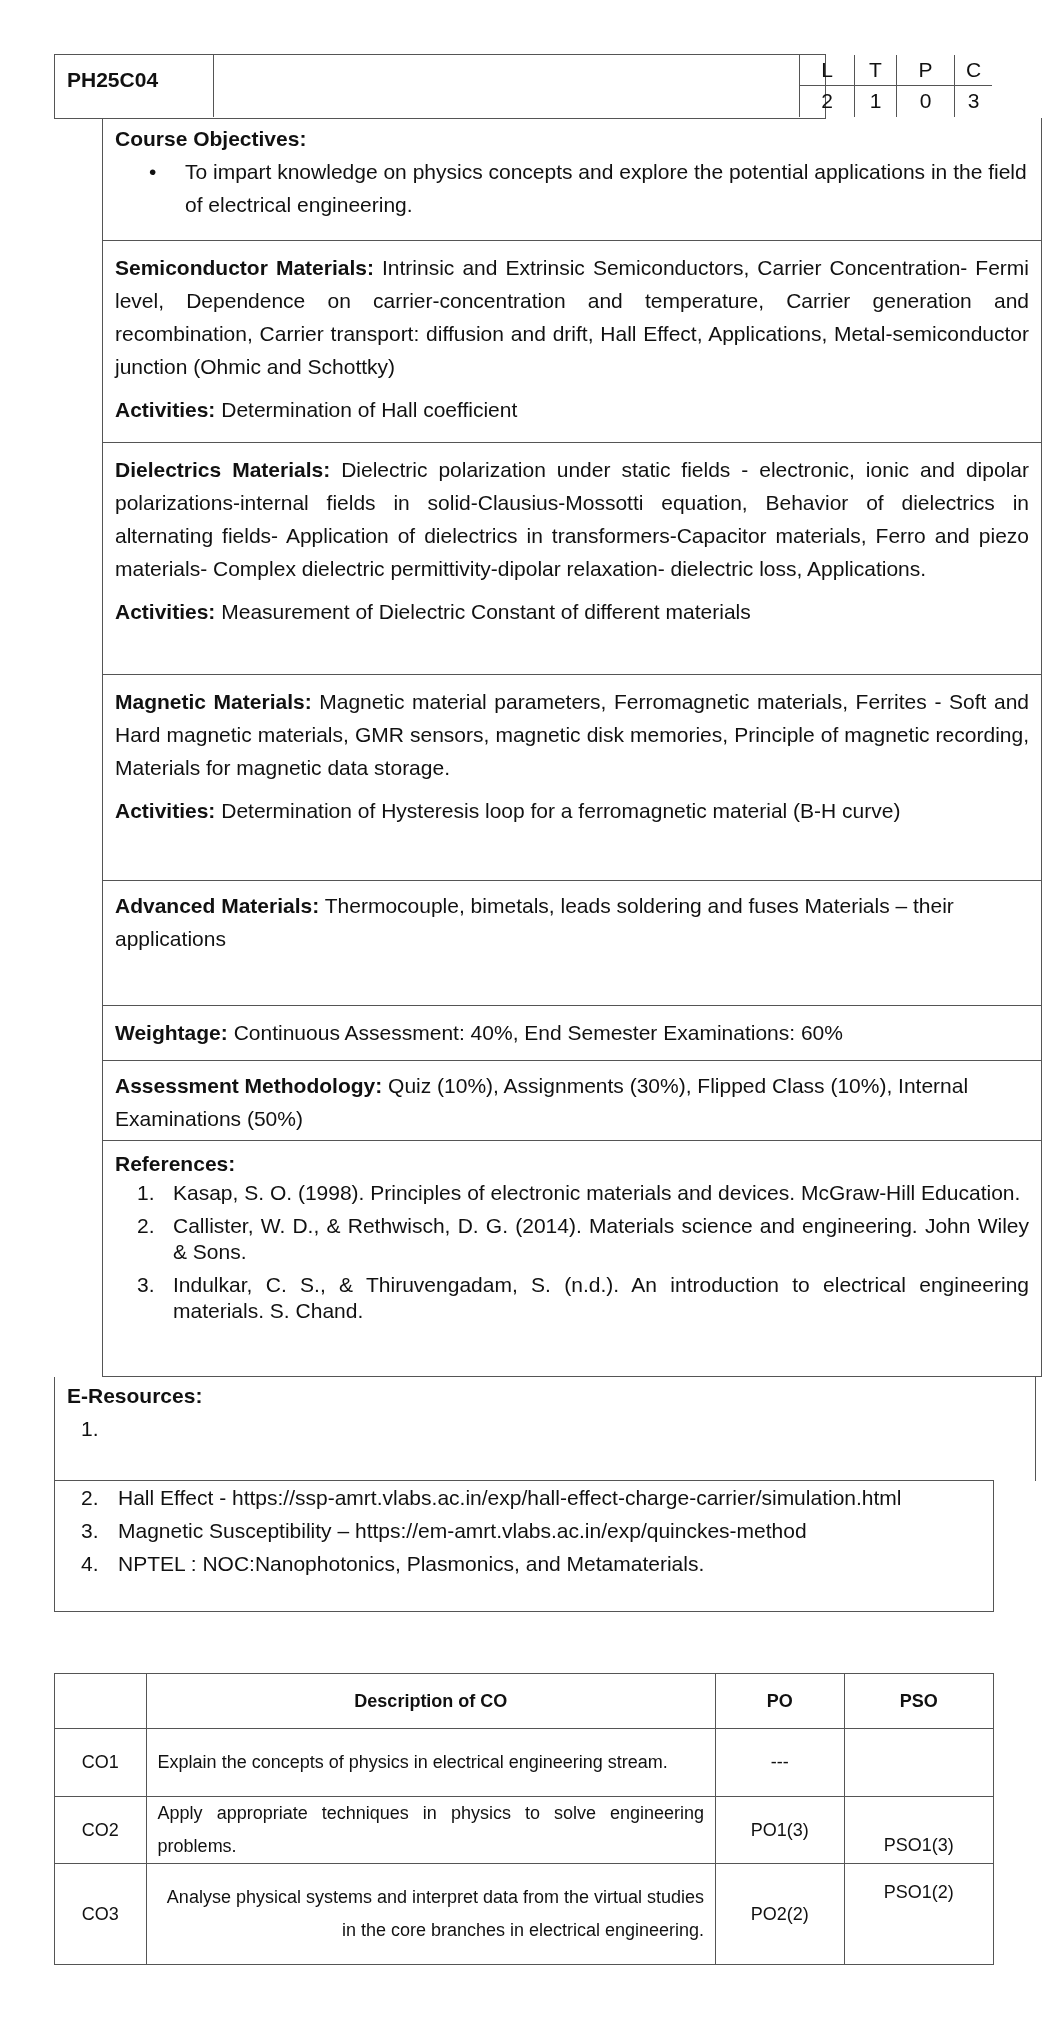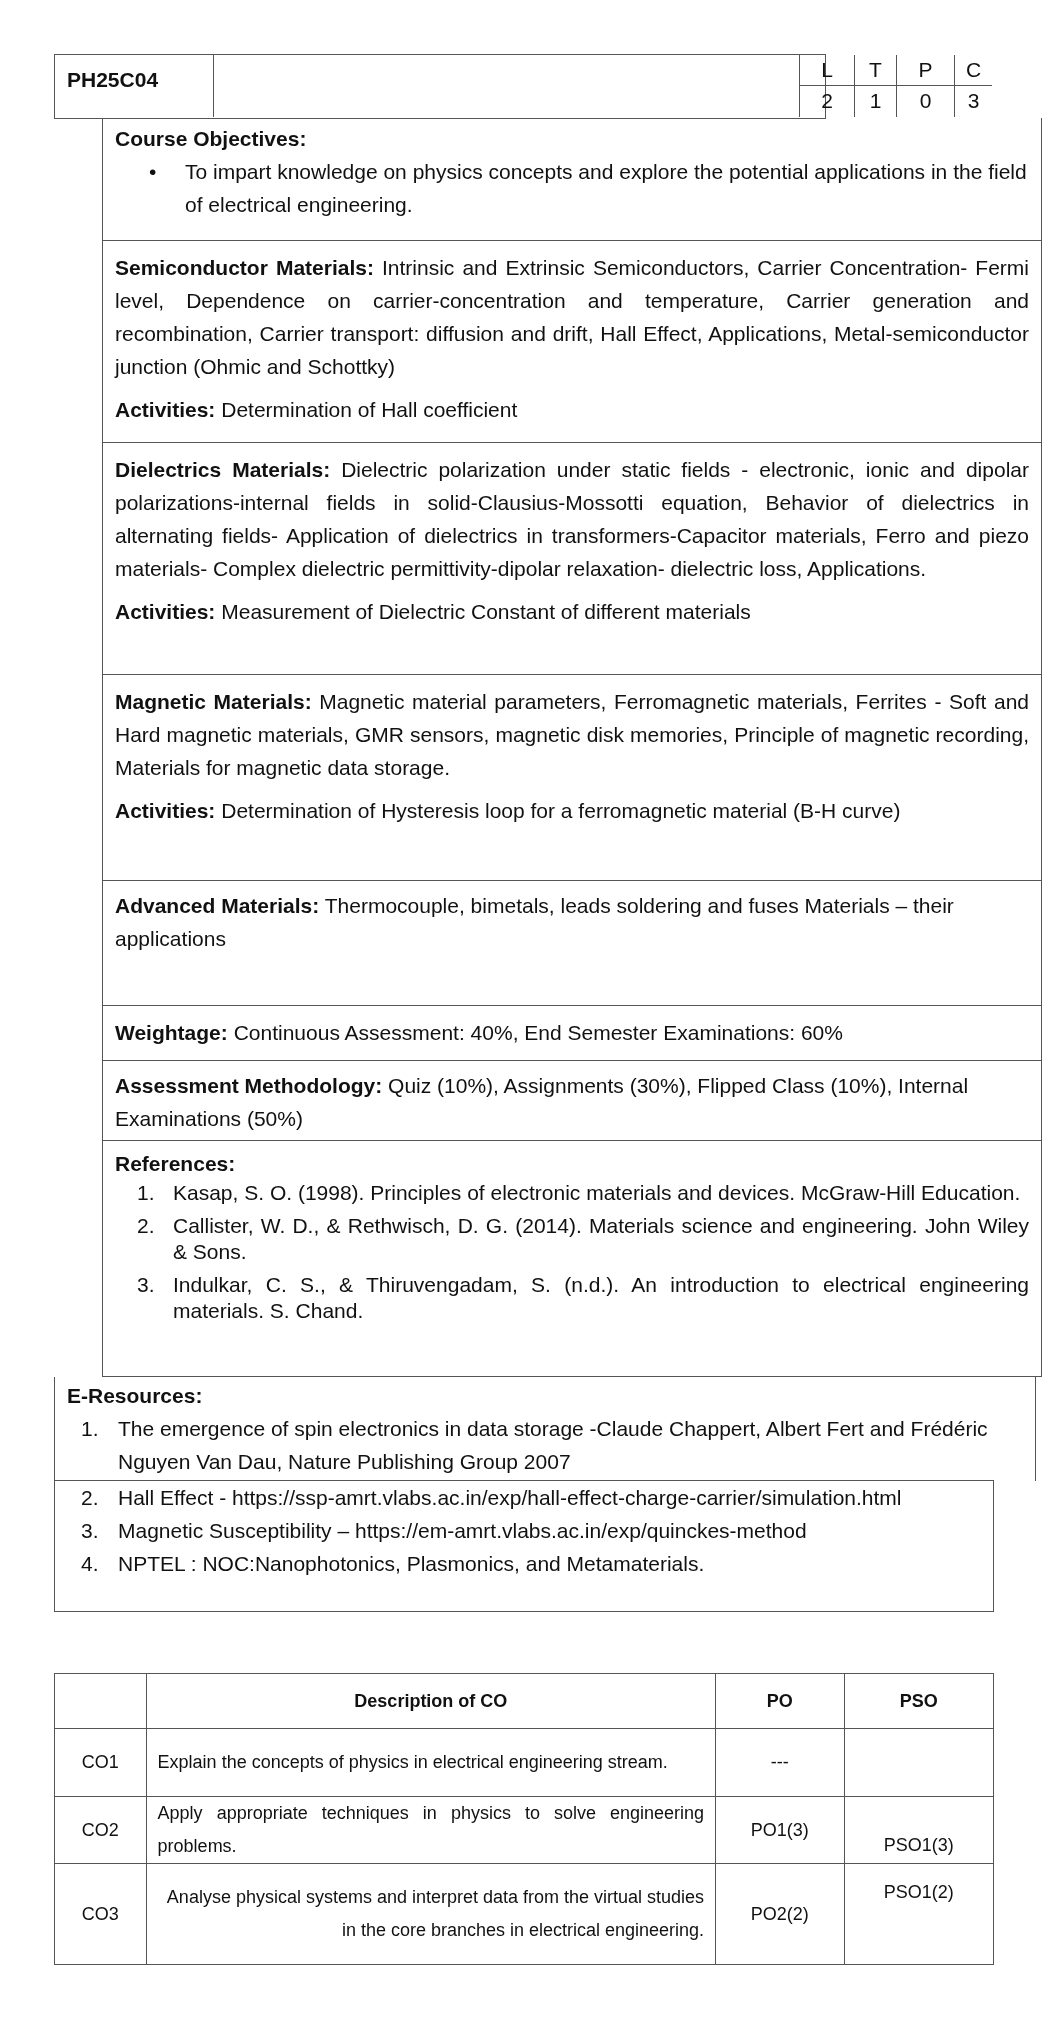--- a/index.html
+++ b/index.html
@@ -109,21 +109,21 @@
   <ol class="ref">
     <li><span class="num">1.</span><span>Kasap, S. O. (1998). Principles of electronic materials and devices. McGraw-Hill Education.</span></li>
     <li><span class="num">2.</span><span>Callister, W. D., &amp; Rethwisch, D. G. (2014). Materials science and engineering. John Wiley &amp; Sons.</span></li>
     <li><span class="num">3.</span><span>Indulkar, C. S., &amp; Thiruvengadam, S. (n.d.). An introduction to electrical engineering materials. S. Chand.</span></li>
   </ol>
 </div>
 
 <div style="position:absolute;left:54px;top:1377px;width:982px;height:104px;box-sizing:border-box;border-left:1.5px solid #555;border-right:1.5px solid #555;padding:2px 12px 0 12px;">
   <div class="b">E-Resources:</div>
   <ol class="ref eres">
-    <li><span class="num">1.</span><span>The emergence of spin electronics in data storage -Claude Chappert, Albert Fert and Frédéric Nguyen Van Dau, Nature Publishing Group 2007</span></li>
+    <li><span class="num">1.</span></li>
   </ol>
 </div>
 
 <div style="position:absolute;left:54px;top:1480px;width:940px;height:132px;box-sizing:border-box;border:1.5px solid #555;padding:0 12px;">
   <ol class="ref eres">
     <li><span class="num">2.</span><span>Hall Effect - https://ssp-amrt.vlabs.ac.in/exp/hall-effect-charge-carrier/simulation.html</span></li>
     <li><span class="num">3.</span><span>Magnetic Susceptibility – https://em-amrt.vlabs.ac.in/exp/quinckes-method</span></li>
     <li><span class="num">4.</span><span>NPTEL : NOC:Nanophotonics, Plasmonics, and Metamaterials.</span></li>
   </ol>
 </div>

